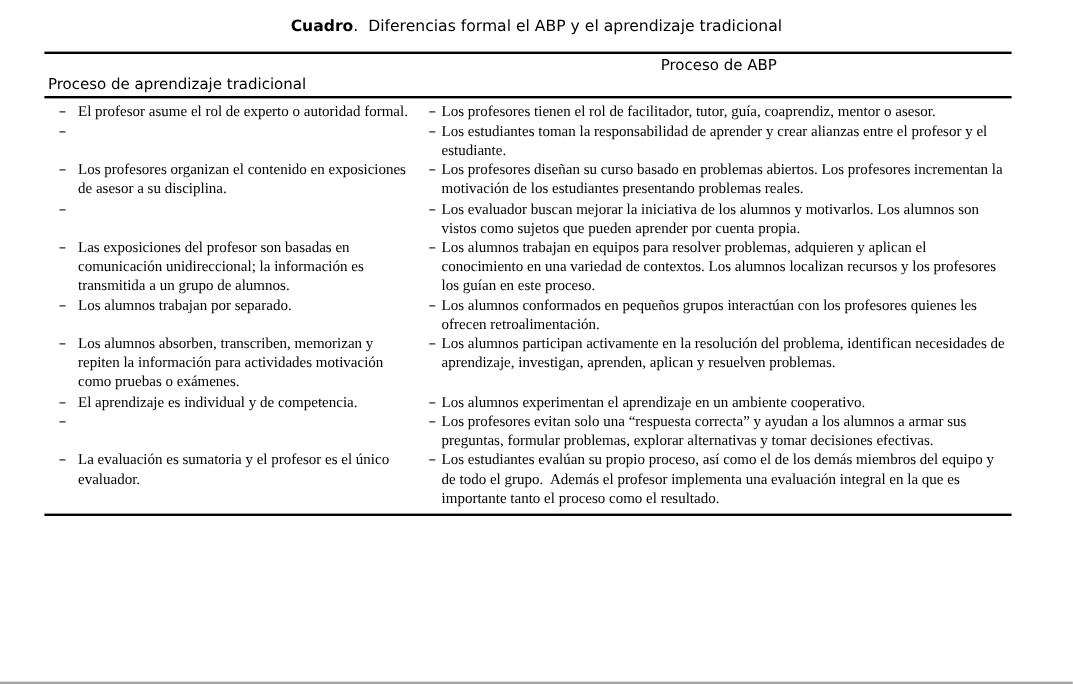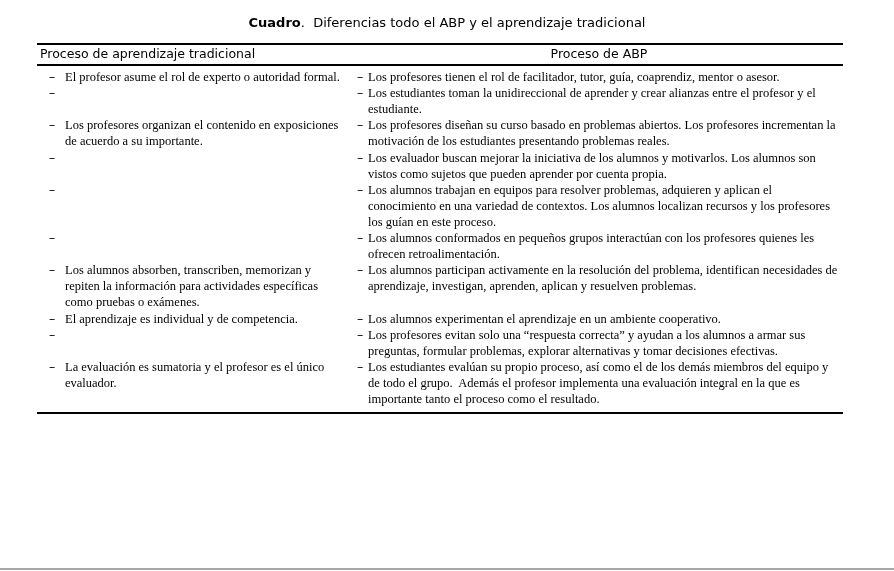--- a/index.html
+++ b/index.html
@@ -25,21 +25,21 @@
     width: 806px;
     font-size: 12.5px;
     line-height: 16.1px;
   }
   .thead {
     display: flex;
     border-top: 2px solid #000;
     border-bottom: 2px solid #000;
     padding: 1px 0 2px 0;
   }
-  .th-left  { width: 318px; padding-left: 3px; text-align: left; }
+  .th-left  { width: 318px; padding-left: 3px; text-align: left; margin-top: 16px; }
   .th-right { width: 488px; text-align: center; }
   .tbody {
     padding-top: 3px;
     padding-bottom: 5px;
     border-bottom: 2px solid #000;
   }
   .row { display: flex; align-items: flex-start; }
   .cell { display: flex; align-items: flex-start; }
   .cell.left  { width: 318px; padding-left: 12px; padding-right: 8px; }
   .cell.right { width: 488px; padding-left: 2px; }
@@ -49,21 +49,21 @@
   .window-bottom-edge {
     position: absolute;
     left: 0; right: 0; bottom: 1px;
     height: 2px;
     background: #a6a6a6;
   }
 </style>
 </head>
 <body>
 
-<div class="title"><b>Cuadro</b><span>.  Diferencias todo el ABP y el aprendizaje tradicional</span></div>
+<div class="title"><b>Cuadro</b><span>.  Diferencias formal el ABP y el aprendizaje tradicional</span></div>
 
 <div class="comparison-table">
   <div class="thead">
     <div class="th-left">Proceso de aprendizaje tradicional</div>
     <div class="th-right">Proceso de ABP</div>
   </div>
   <div class="tbody">
 
     <div class="row">
       <div class="cell left">
@@ -75,69 +75,71 @@
           <span class="txt">Los profesores tienen el rol de facilitador, tutor, guía, coaprendiz, mentor o asesor.</span>
         </div>
     </div>
 
     <div class="row">
       <div class="cell left">
           <span class="bullet">–</span>
         </div>
       <div class="cell right">
           <span class="bullet">–</span>
-          <span class="txt">Los estudiantes toman la unidireccional de aprender y crear alianzas entre el profesor y el estudiante.</span>
+          <span class="txt">Los estudiantes toman la responsabilidad de aprender y crear alianzas entre el profesor y el estudiante.</span>
         </div>
     </div>
 
     <div class="row">
       <div class="cell left">
           <span class="bullet">–</span>
-          <span class="txt">Los profesores organizan el contenido en exposiciones de acuerdo a su importante.</span>
+          <span class="txt">Los profesores organizan el contenido en exposiciones de asesor a su disciplina.</span>
         </div>
       <div class="cell right">
           <span class="bullet">–</span>
           <span class="txt">Los profesores diseñan su curso basado en problemas abiertos. Los profesores incrementan la motivación de los estudiantes presentando problemas reales.</span>
         </div>
     </div>
 
     <div class="row">
       <div class="cell left">
           <span class="bullet">–</span>
         </div>
       <div class="cell right">
           <span class="bullet">–</span>
           <span class="txt">Los evaluador buscan mejorar la iniciativa de los alumnos y motivarlos. Los alumnos son vistos como sujetos que pueden aprender por cuenta propia.</span>
         </div>
     </div>
 
     <div class="row">
       <div class="cell left">
           <span class="bullet">–</span>
+          <span class="txt">Las exposiciones del profesor son basadas en comunicación unidireccional; la información es transmitida a un grupo de alumnos.</span>
         </div>
       <div class="cell right">
           <span class="bullet">–</span>
           <span class="txt">Los alumnos trabajan en equipos para resolver problemas, adquieren y aplican el conocimiento en una variedad de contextos. Los alumnos localizan recursos y los profesores los guían en este proceso.</span>
         </div>
     </div>
 
     <div class="row">
       <div class="cell left">
           <span class="bullet">–</span>
+          <span class="txt">Los alumnos trabajan por separado.</span>
         </div>
       <div class="cell right">
           <span class="bullet">–</span>
           <span class="txt">Los alumnos conformados en pequeños grupos interactúan con los profesores quienes les ofrecen retroalimentación.</span>
         </div>
     </div>
 
     <div class="row">
       <div class="cell left">
           <span class="bullet">–</span>
-          <span class="txt">Los alumnos absorben, transcriben, memorizan y repiten la información para actividades específicas como pruebas o exámenes.</span>
+          <span class="txt">Los alumnos absorben, transcriben, memorizan y repiten la información para actividades motivación como pruebas o exámenes.</span>
         </div>
       <div class="cell right">
           <span class="bullet">–</span>
           <span class="txt">Los alumnos participan activamente en la resolución del problema, identifican necesidades de aprendizaje, investigan, aprenden, aplican y resuelven problemas.</span>
         </div>
     </div>
 
     <div class="row">
       <div class="cell left">
           <span class="bullet">–</span>

